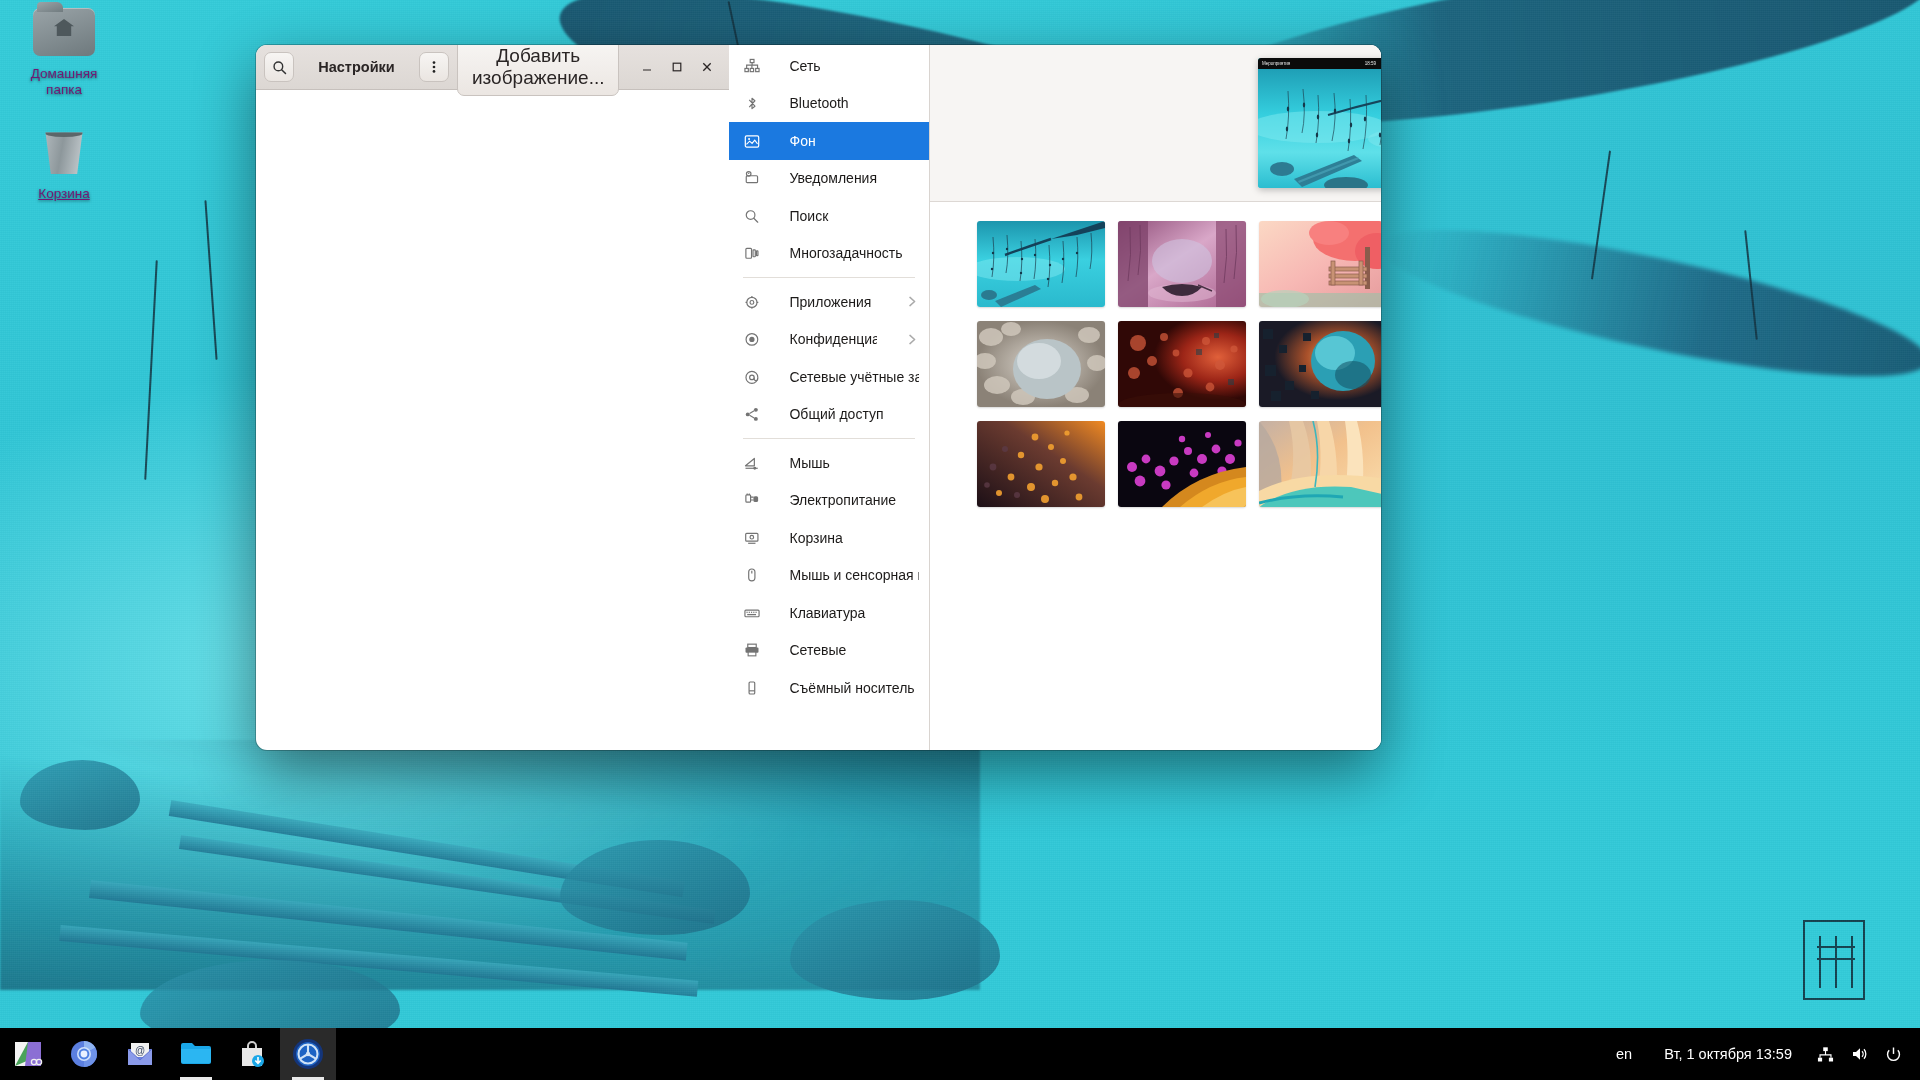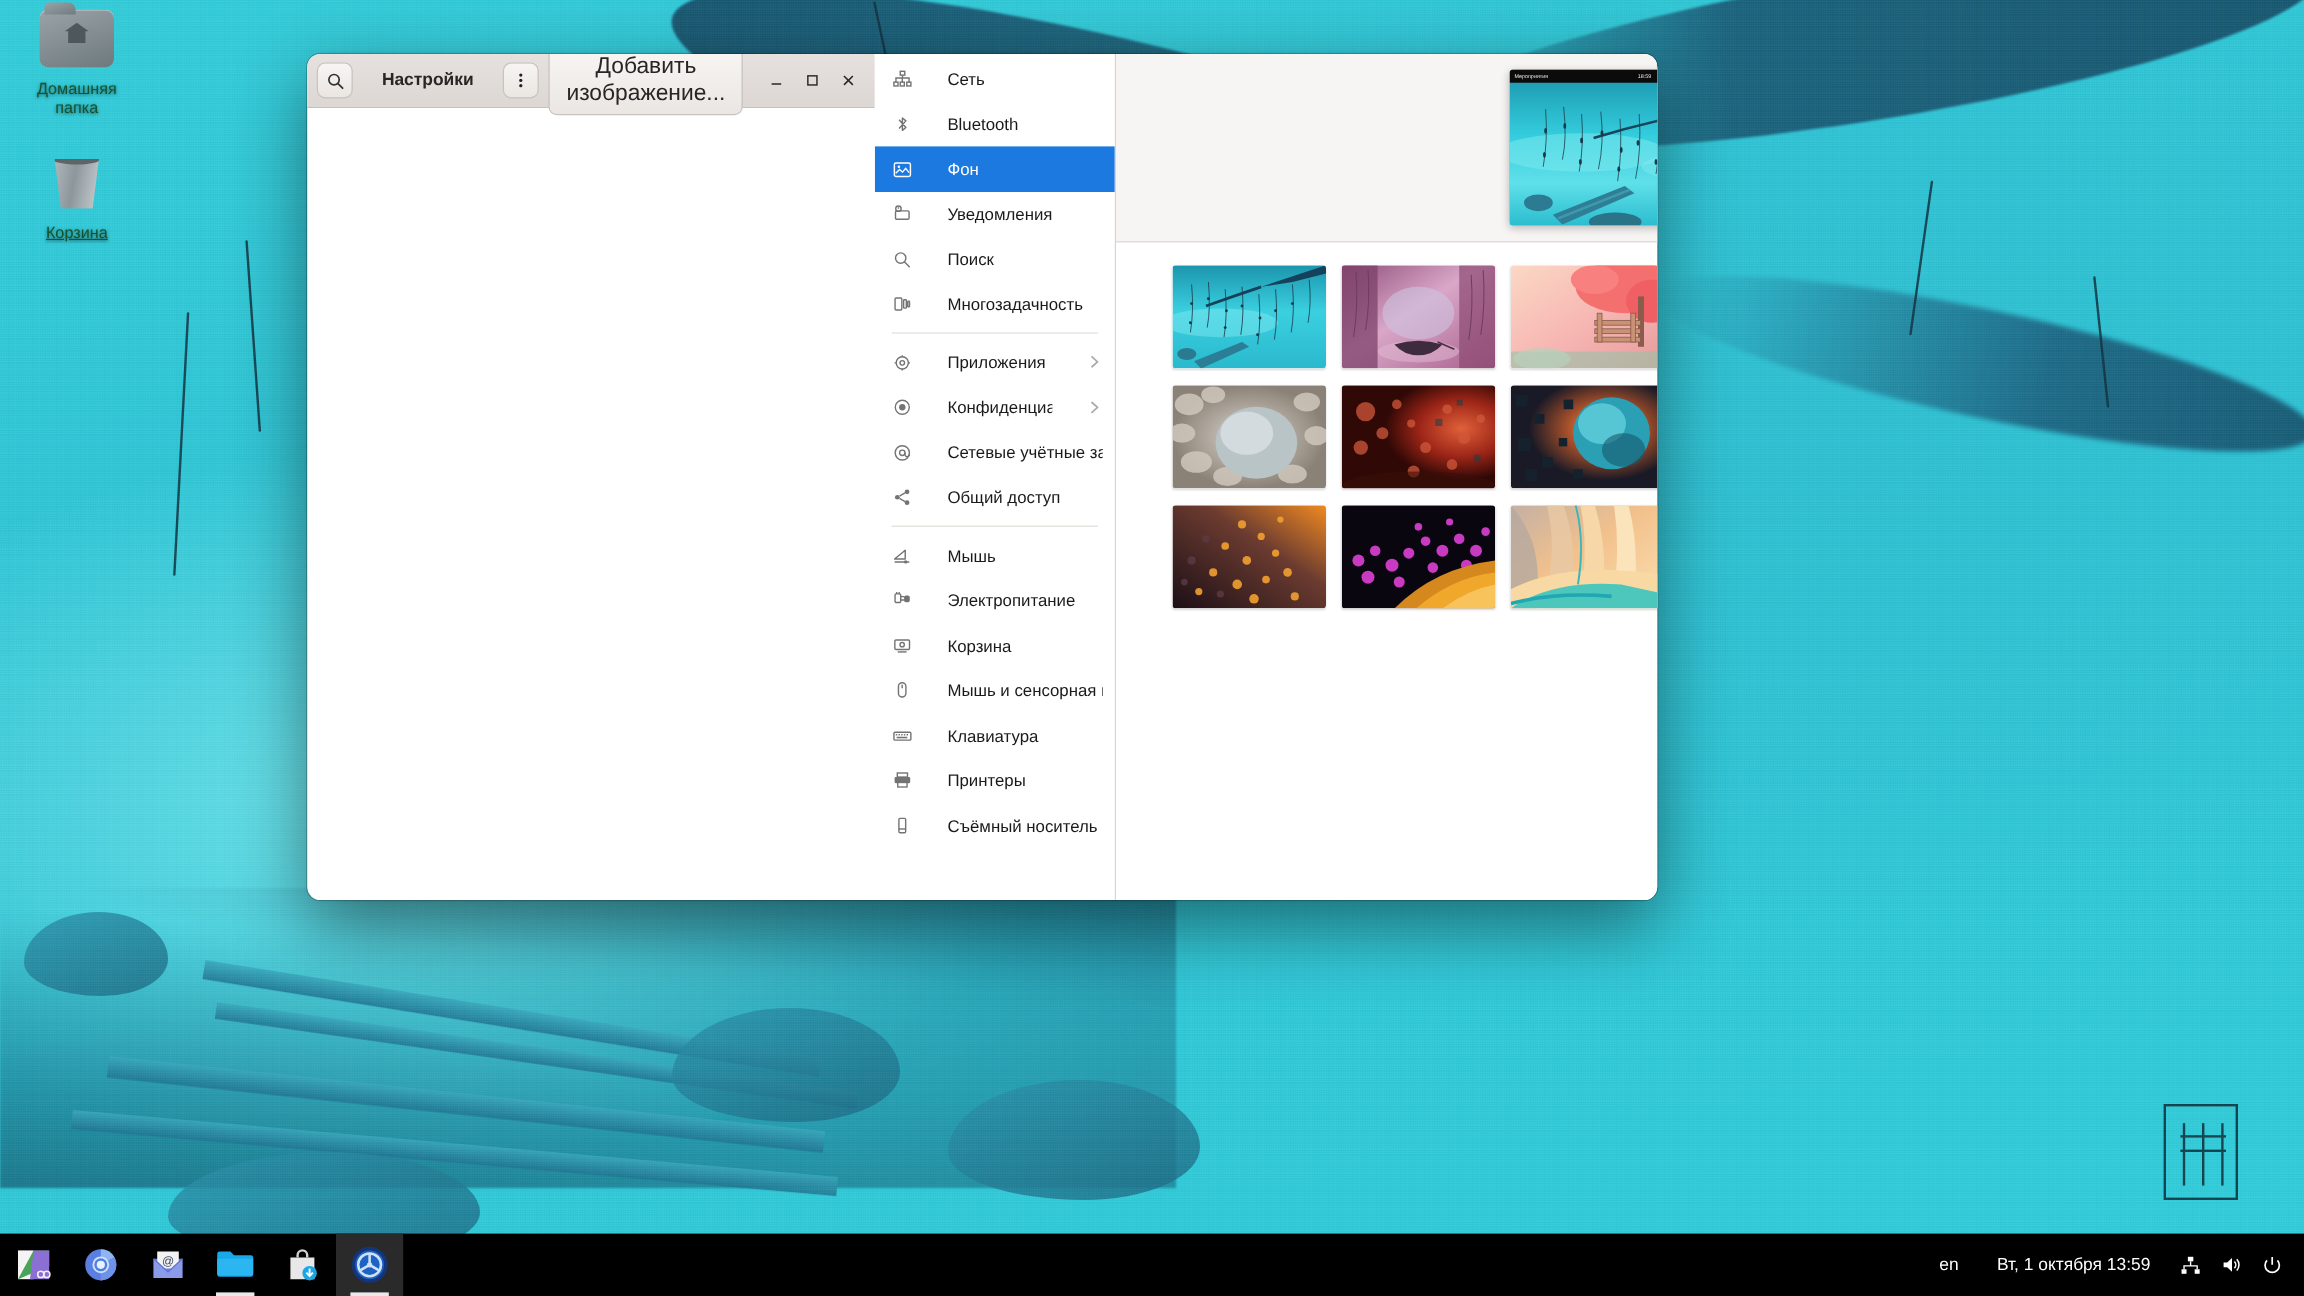--- a/index.html
+++ b/index.html
@@ -68,21 +68,21 @@
     content: ""; position: absolute; background: #0f2b38;
   }
   .logo-stamp::before { left: 14px; top: 14px; width: 2px; height: 52px;
     box-shadow: 32px 0 0 #0f2b38, 16px 0 0 #0f2b38; }
   .logo-stamp::after { left: 12px; top: 36px; width: 38px; height: 2px;
     box-shadow: 0 -12px 0 #0f2b38; }
 
   
   .desk-icon {
     position: absolute; width: 104px; text-align: center;
-    color: #14532d; font-size: 13.5px; line-height: 16px;
+    color: #701a75; font-size: 13.5px; line-height: 16px;
     text-shadow: 0 1px 3px rgba(0,0,0,.55);
     cursor: pointer; user-select: none;
   }
   .desk-icon .glyph {
     width: 62px; height: 50px; margin: 0 auto 8px; position: relative;
   }
   .folder-home {
     width: 62px; height: 48px; border-radius: 7px;
     background: linear-gradient(160deg,#9aa4a8,#6e797d);
     box-shadow: inset 0 1px 0 rgba(255,255,255,.35);
@@ -500,21 +500,21 @@
               <span class="sb-label">Клавиатура</span>
             </div>
             <div class="sb-item">
               <span class="sb-icon">
                 <svg width="16" height="16" viewBox="0 0 17 16">
                   <rect x="4" y="1.8" width="9" height="3.6" stroke="#555" fill="none" stroke-width="1.25"></rect>
                   <rect x="1.6" y="5.4" width="13.8" height="5.4" rx="1" fill="#555" stroke="none"></rect>
                   <rect x="4.4" y="10.2" width="8.2" height="4" fill="#fff" stroke="#555" stroke-width="1.2"></rect>
                 </svg>
               </span>
-              <span class="sb-label">Принтеры</span>
+              <span class="sb-label">Сетевые</span>
             </div>
             <div class="sb-item">
               <span class="sb-icon">
                 <svg width="16" height="16" viewBox="0 0 17 16">
                   <rect x="5.4" y="1.6" width="6" height="12.8" rx="1.1" stroke="#555" fill="none" stroke-width="1.25"></rect>
                   <line x1="5.4" y1="11" x2="11.4" y2="11" stroke="#555" fill="none" stroke-width="1.25"></line>
                 </svg>
               </span>
               <span class="sb-label">Съёмный носитель</span>
             </div>

